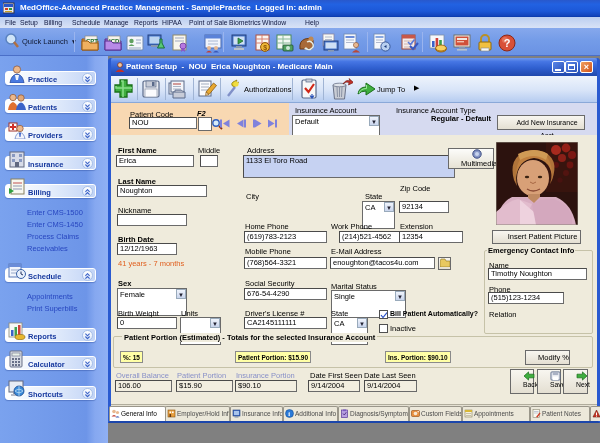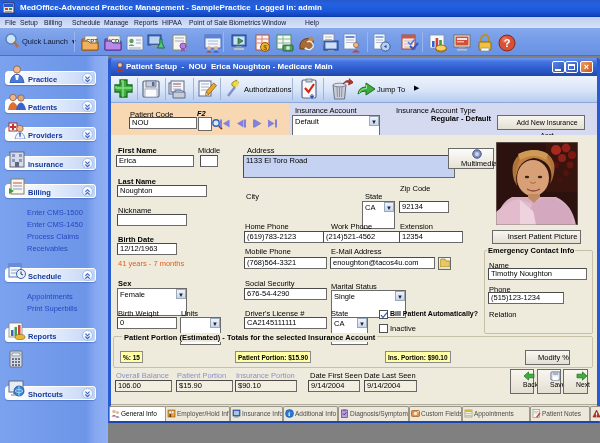--- a/index.html
+++ b/index.html
@@ -364,20 +364,28 @@
         </div>
       </div>
     <svg class="sicon" style="left:7px;top:266px" viewBox="0 0 20 18">
       <rect x="2" y="1" width="13" height="14" fill="#f8f8f4" stroke="#888878" stroke-width=".8"></rect>
       <rect x="4" y="8" width="2.5" height="6" fill="#3a62c8"></rect>
       <rect x="7.5" y="5" width="2.5" height="9" fill="#40a050"></rect>
       <rect x="11" y="3" width="2.5" height="11" fill="#d04038"></rect>
       <ellipse cx="13" cy="15" rx="5" ry="2.6" fill="#e8b830" stroke="#907010" stroke-width=".7"></ellipse>
     </svg>
 
+    <div class="sbar" style="top:300px">
+        <div class="stxt">Calculator</div>
+        <div class="chev">
+          <svg width="7" height="7" viewBox="0 0 10 10">
+            <path d="M2 1 L5 4 L8 1 M2 5 L5 8 L8 5" stroke="#3a62c8" stroke-width="1.6" fill="none"></path>
+          </svg>
+        </div>
+      </div>
     <svg class="sicon" style="left:7px;top:294px" viewBox="0 0 20 18">
       <rect x="3" y="1" width="12" height="16" rx="1" fill="#d8dce4" stroke="#687088" stroke-width="1"></rect>
       <rect x="5" y="3" width="8" height="3" fill="#e8f0e8" stroke="#687088" stroke-width=".6"></rect>
       <g fill="#687088">
         <rect x="5" y="8" width="2" height="2"></rect>
           <rect x="8" y="8" width="2" height="2"></rect>
           <rect x="11" y="8" width="2" height="2"></rect>
         <rect x="5" y="11" width="2" height="2"></rect>
           <rect x="8" y="11" width="2" height="2"></rect>
           <rect x="11" y="11" width="2" height="2"></rect>
@@ -576,21 +584,21 @@
           <div class="ddt">CA</div>
           <div class="ddb">▼</div>
         </div>
       <div class="flabel" style="left:289px;top:49px">Zip Code</div>
       <div class="tinput" style="left:288px;top:66px;width:50px">92134</div>
       <div class="flabel" style="left:7px;top:71px">Nickname</div>
       <div class="tinput" style="left:6px;top:79px;width:70px"></div>
       <div class="flabel" style="left:134px;top:87px">Home Phone</div>
       <div class="tinput" style="left:133px;top:96px;width:83px">(619)783-2123</div>
       <div class="flabel" style="left:220px;top:87px">Work Phone</div>
-      <div class="tinput" style="left:212px;top:96px;width:77px">(214)521-4562</div>
+      <div class="tinput" style="left:228px;top:96px;width:77px">(214)521-4562</div>
       <div class="flabel" style="left:289px;top:87px">Extension</div>
       <div class="tinput" style="left:288px;top:96px;width:64px">12354</div>
       <div class="btn" style="left:381px;top:95px;width:89px;height:14px;line-height:12px">Insert Patient Picture</div>
       <div class="flabel fbold" style="left:7px;top:100px">Birth Date</div>
       <div class="tinput" style="left:6px;top:108px;width:60px">12/12/1963</div>
       <div class="flabel" style="left:7px;top:124px;color:#e06020">41 years - 7 months</div>
       <div class="flabel" style="left:134px;top:112px">Mobile Phone</div>
       <div class="tinput" style="left:133px;top:122px;width:83px">(768)564-3321</div>
       <div class="flabel" style="left:220px;top:112px">E-Mail Address</div>
       <div class="tinput" style="left:219px;top:122px;width:105px">enoughton@tacos4u.com</div>

